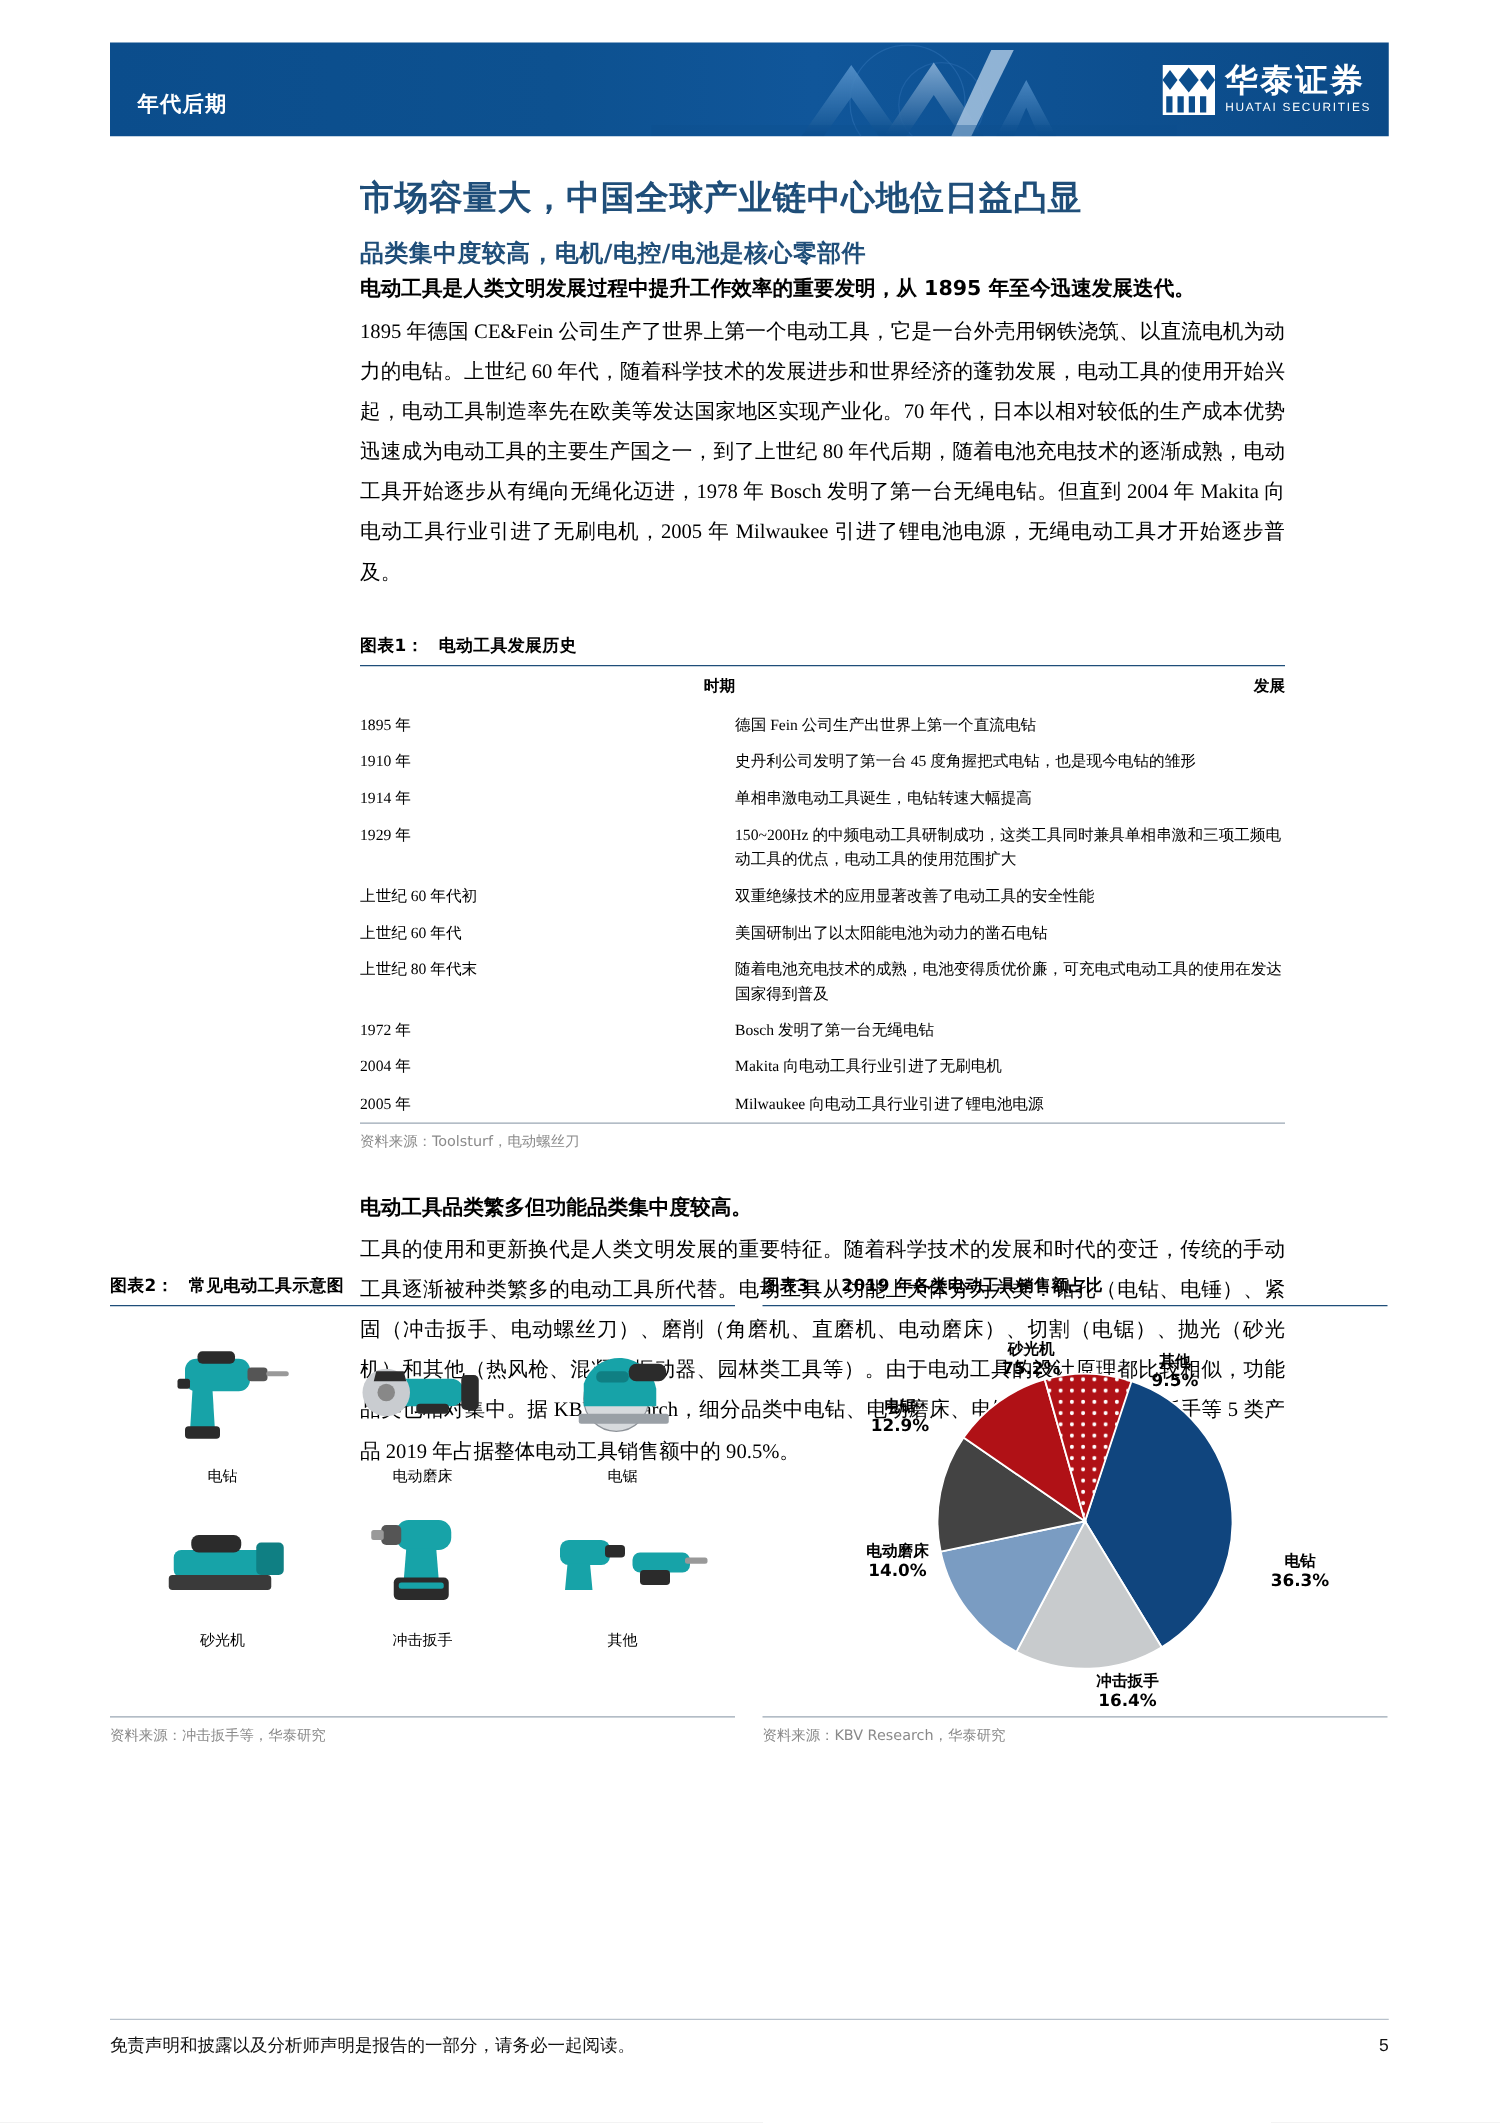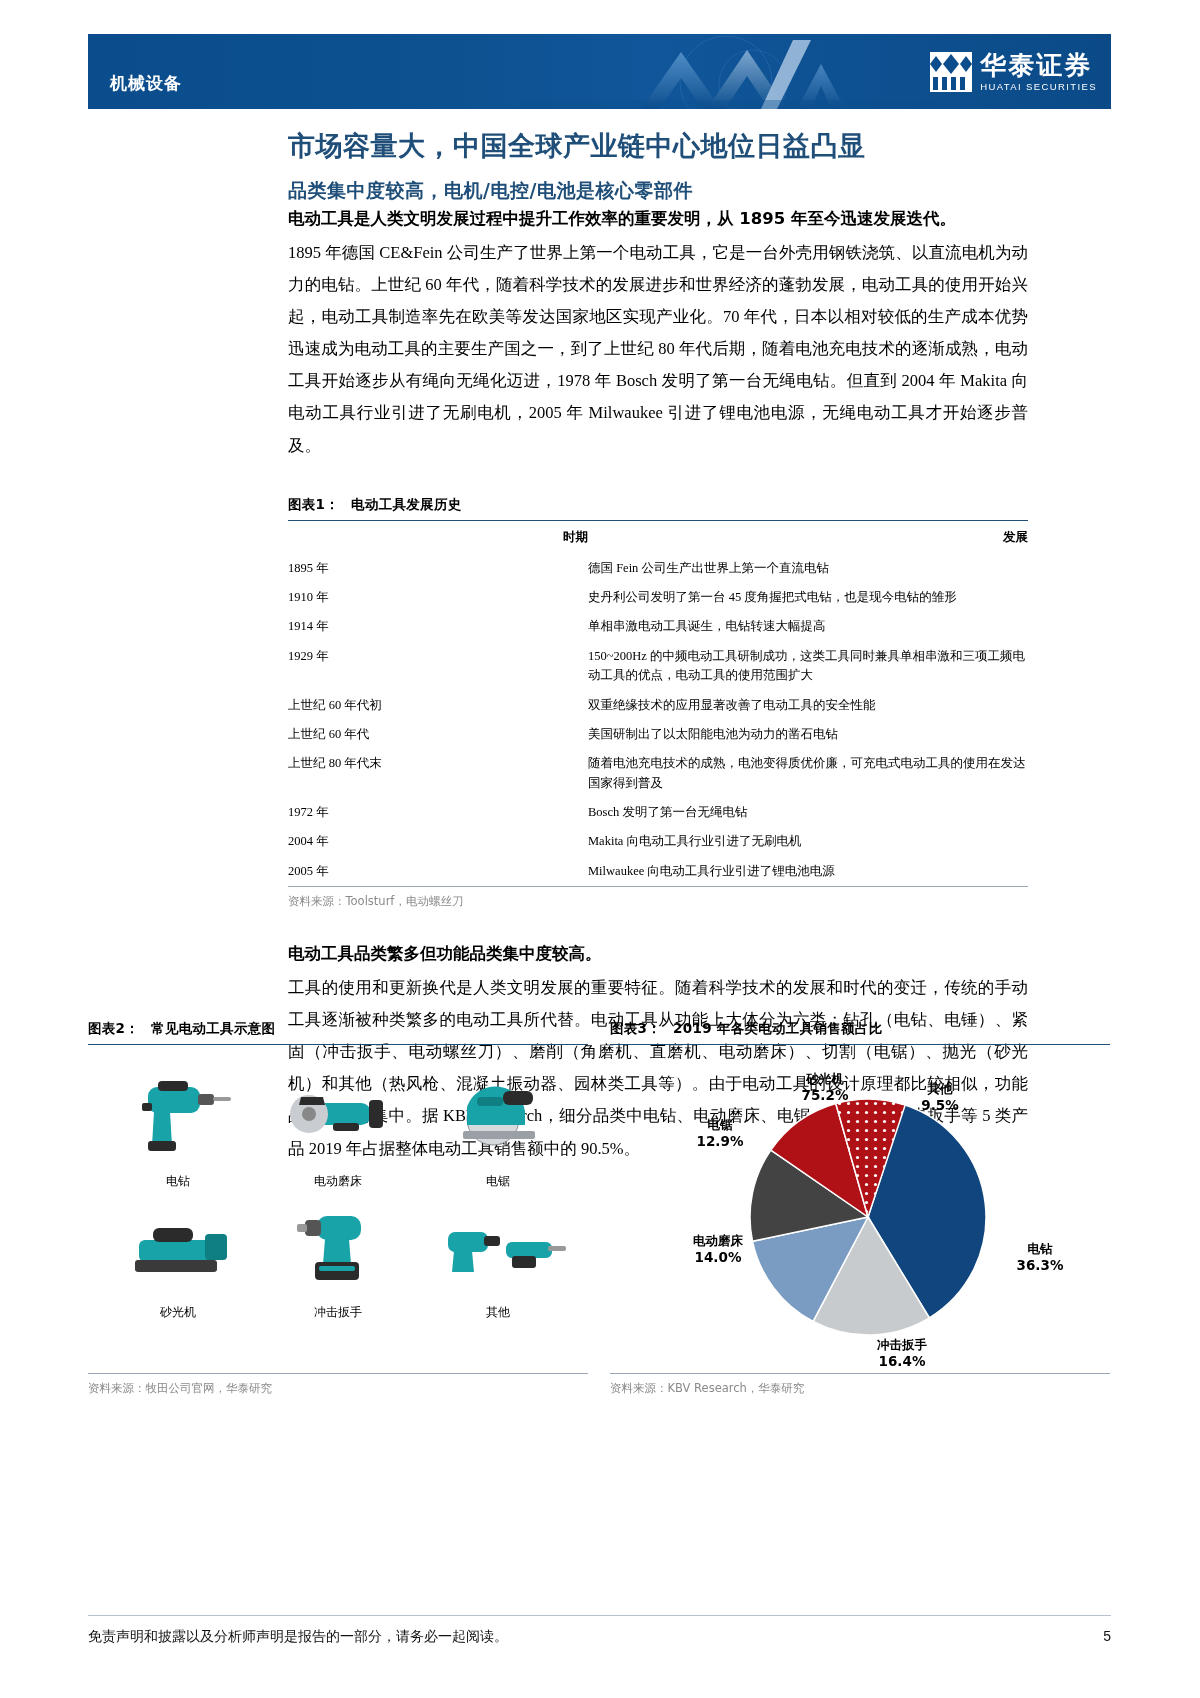--- a/index.html
+++ b/index.html
@@ -35,21 +35,21 @@
     position: absolute; right: 14px; top: 18px;
     display: flex; align-items: center; gap: 8px;
   }
   .logo-mark { width: 42px; height: 40px; }
   .logo-txt { display: flex; flex-direction: column; color:#fff; line-height: 1;}
   .logo-cn { font-size: 26px; font-weight: bold; letter-spacing: 2px;
              font-family: "DejaVu Sans", "Liberation Sans", sans-serif;}
   .logo-en { font-size: 9.5px; letter-spacing: 1.4px; margin-top: 4px;
              font-family: "Liberation Sans", sans-serif;}
   
-  .content { position: absolute; left: 88px; top: 120px; width: 1023px; }
+  .content { position: absolute; left: 88px; top: 132px; width: 1023px; }
   h1.sec-title {
     font-size: 27px; color: #1f4e79; font-weight: bold;
     margin-left: 200px; margin-top: 8px; letter-spacing: .5px;
     font-family: "DejaVu Sans", "Liberation Sans", sans-serif;
   }
   h2.sub-title {
     font-size: 19px; color: #1f4e79; font-weight: bold;
     margin-left: 200px; margin-top: 14px; letter-spacing: .5px;
     font-family: "DejaVu Sans", "Liberation Sans", sans-serif;
   }
@@ -145,21 +145,21 @@
         </linearGradient>
       </defs>
       <circle cx="205" cy="48" r="46" fill="none" stroke="#3b7bbf" stroke-width="1" opacity=".55"></circle>
       <circle cx="232" cy="50" r="34" fill="none" stroke="#3b7bbf" stroke-width="1" opacity=".45"></circle>
       <polygon points="120,75 160,18 200,75 182,75 160,44 138,75" fill="url(#g1)" opacity=".9"></polygon>
       <polygon points="186,75 226,16 266,75 248,75 226,42 204,75" fill="url(#g2)" opacity=".85"></polygon>
       <polygon points="240,75 272,6 290,6 256,75" fill="#cfe2f5" opacity=".9"></polygon>
       <polygon points="276,75 300,30 324,75 310,75 300,52 290,75" fill="url(#g1)" opacity=".8"></polygon>
       <rect x="0" y="66" width="420" height="9" fill="#0b4d8c" opacity=".35"></rect>
     </svg>
-    <div class="banner-label">机械设备</div>
+    <div class="banner-label">年代后期</div>
     <div class="logo">
       <svg class="logo-mark" viewBox="0 0 42 40">
         <rect x="0" y="0" width="42" height="40" fill="#ffffff"></rect>
         <polygon points="6,4 12,12 6,20 0,12" fill="#0b4d8c"></polygon>
         <polygon points="21,2 29,12 21,22 13,12" fill="#0b4d8c"></polygon>
         <polygon points="36,4 42,12 36,20 30,12" fill="#0b4d8c"></polygon>
         <rect x="3" y="25" width="5" height="13" fill="#0b4d8c"></rect>
         <rect x="12" y="25" width="5" height="13" fill="#0b4d8c"></rect>
         <rect x="21" y="25" width="5" height="13" fill="#0b4d8c"></rect>
         <rect x="30" y="25" width="5" height="13" fill="#0b4d8c"></rect>
@@ -332,21 +332,21 @@
                 <rect x="78" y="44" width="46" height="16" rx="6" fill="#17a3a8"></rect>
                 <rect x="120" y="48" width="18" height="5" rx="2" fill="#999"></rect>
                 <rect x="84" y="58" width="24" height="12" rx="3" fill="#2b2b2b"></rect>
               </svg>
             </div>
             <div class="cap">其他</div>
           </div>
 
         </div>
       </div>
-      <div class="src">资料来源：牧田公司官网，华泰研究</div>
+      <div class="src">资料来源：冲击扳手等，华泰研究</div>
     </div>
 
     <div class="fig">
       <div class="ex-title">
         <span class="num">图表3：</span><span>2019 年各类电动工具销售额占比</span>
       </div>
       <div class="fig-body">
         <div class="pie-wrap">
           <svg id="pie-svg" width="500" height="330" viewBox="0 0 500 330">
             <defs>

